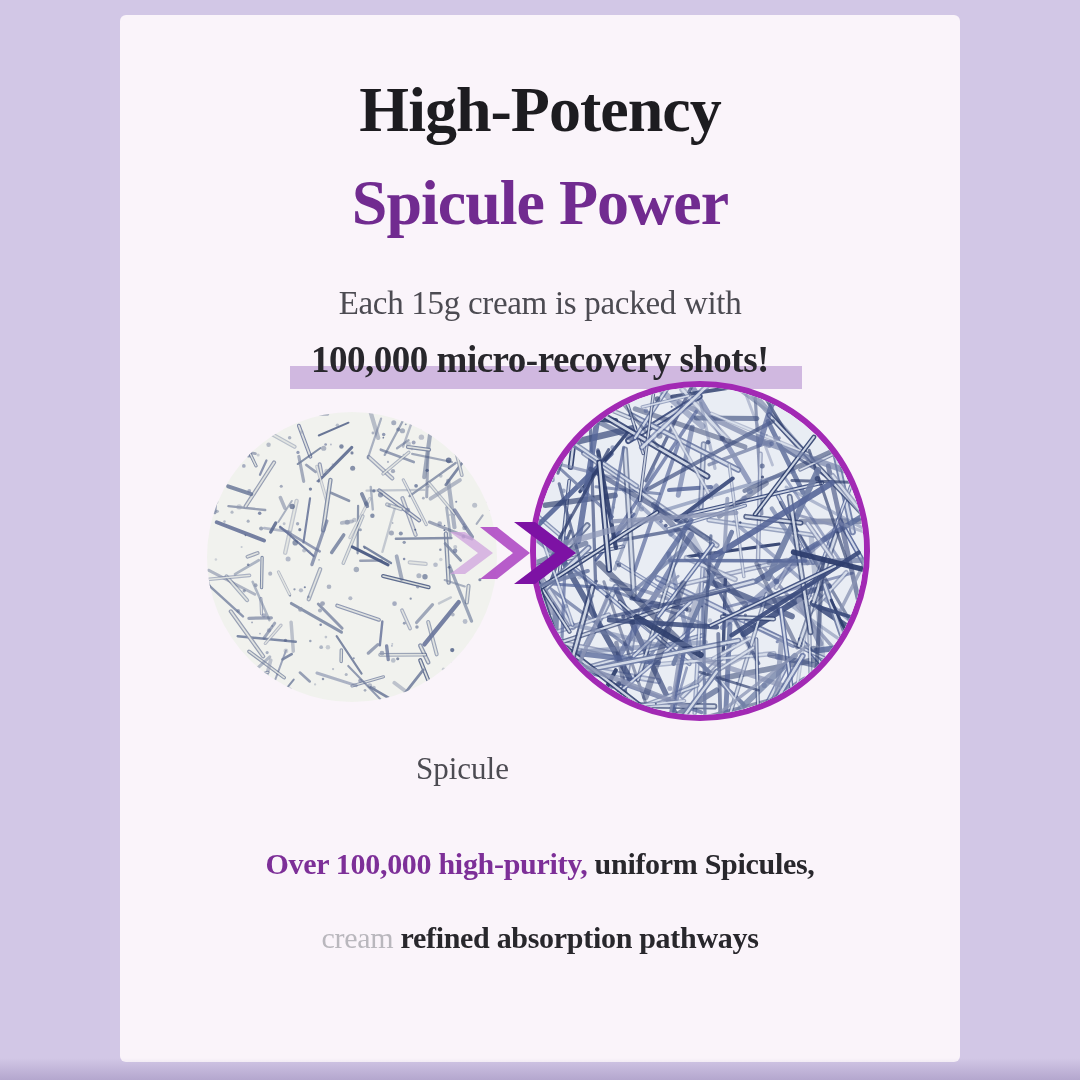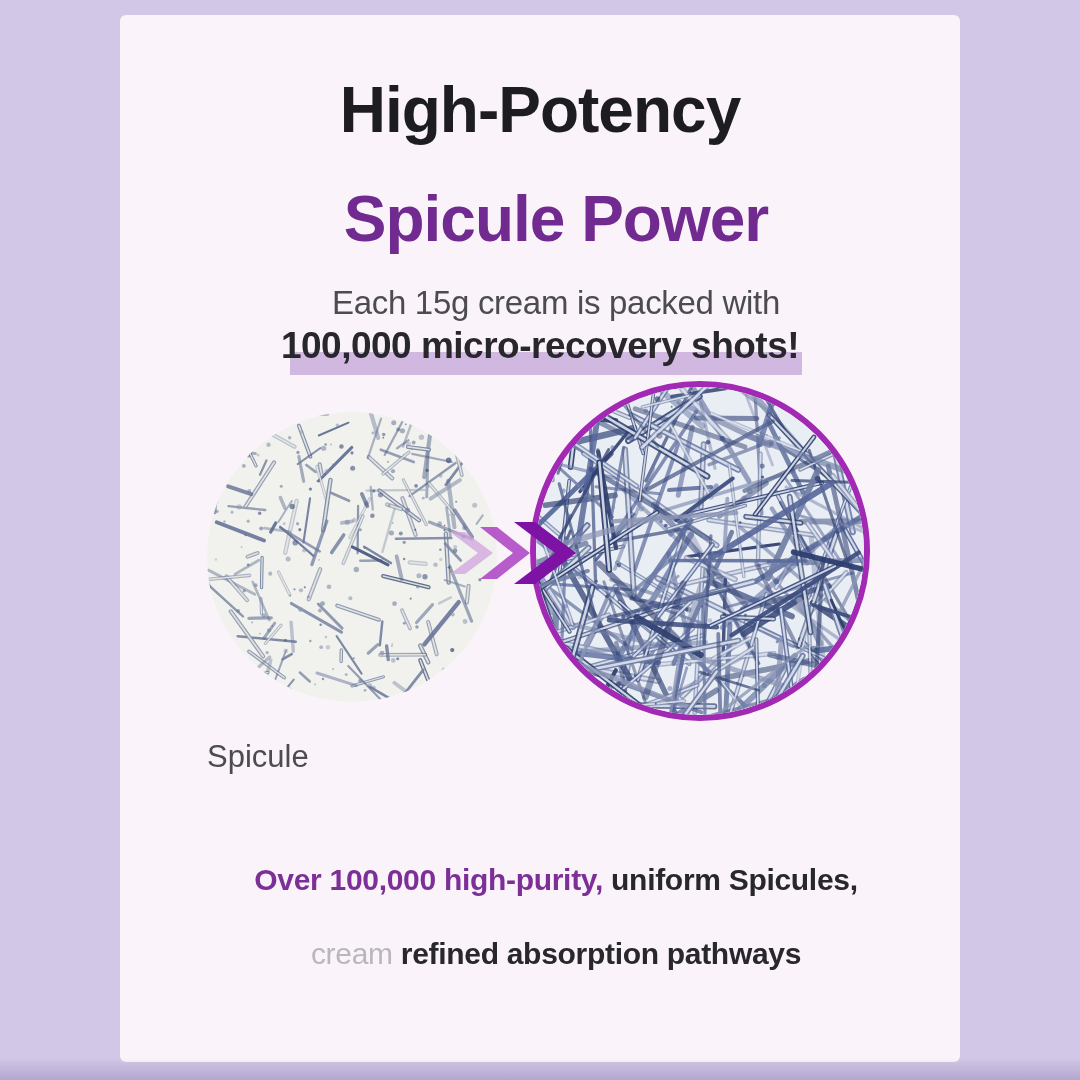--- a/index.html
+++ b/index.html
@@ -1,46 +1,46 @@
 <!DOCTYPE html>
 <html style="--background: #d2c7e6; --card: #faf4fa; --title-dark: #1d1c20; --accent-purple: #712b90; --label-purple: #8129a0; --border-purple: #a229b4; --text-gray: #4c4b52; --text-dark: #28272c; --text-light: #b9b7bd; --footer-gray: #57565c; --footer-purple: #7d2f98; --highlight-bar: #c6a9da; --chevron-light: #cfa3dd; --chevron-mid: #b14ec6; --chevron-dark: #7d12a4;"><head>
 <meta charset="utf-8">
 <style>
   html,body{margin:0;padding:0;background:#d2c7e6;}
   .stage{
     position:relative;width:1080px;height:1080px;overflow:hidden;
     background:var(--background,#d2c7e6);
-    font-family:Liberation Sans, sans-serif;
+    font-family:Liberation Serif, serif;
   }
   .stage::after{
     content:"";position:absolute;left:0;right:0;bottom:0;height:22px;
     background:linear-gradient(to bottom, rgba(110,92,150,0) 0%, rgba(110,92,150,0.30) 100%);
     pointer-events:none;
   }
   .card{
     position:absolute;left:120px;top:15px;width:840px;height:1047px;
     background:var(--card,#faf4fa);border-radius:6px;
   }
   .title1{
     position:absolute;top:60px;left:0;width:100%;margin:0;
     text-align:center;font-size:64px;line-height:70px;font-weight:700;
     letter-spacing:-1px;color:var(--title-dark,#1d1c20);
   }
   .title2{
-    position:absolute;top:153px;left:0;width:100%;margin:16px;
+    position:absolute;top:153px;left:0;width:100%;margin:0;
     text-align:center;font-size:64px;line-height:70px;font-weight:700;
     letter-spacing:-1px;color:var(--accent-purple,#712b90);
   }
   .subtitle{
-    position:absolute;top:268px;left:16px;width:100%;margin:0;
+    position:absolute;top:268px;left:0;width:100%;margin:0;
     text-align:center;font-size:33px;line-height:40px;font-weight:400;
     color:var(--text-gray,#4c4b52);letter-spacing:-0.3px;
   }
   .shots-wrap{
-    position:absolute;top:308px;left:0;width:100%;height:50px;
+    position:absolute;top:322px;left:0;width:100%;height:50px;
     text-align:center;
   }
   .shots-bar{
     position:absolute;top:29px;left:calc(50% - 250px);width:512px;height:23px;
     background:var(--highlight-bar,#c6a9da);opacity:0.8;
   }
   .shots-text{
     position:relative;z-index:1;font-size:37px;line-height:46px;font-weight:700;
     color:var(--text-dark,#28272c);letter-spacing:-0.5px;
   }
@@ -48,27 +48,27 @@
     position:absolute;border-radius:50%;overflow:hidden;
   }
   .micrograph svg{display:block;width:100%;height:100%;}
   .micrograph-left{left:87px;top:397px;width:290px;height:290px;}
   .micrograph-right{
     left:410px;top:366px;width:340px;height:340px;box-sizing:border-box;
     border:6px solid var(--border-purple,#a229b4);
   }
   .chevrons{position:absolute;left:330px;top:504px;width:140px;height:68px;z-index:2;}
   .label{
-    position:absolute;top:722px;height:40px;margin:0;
-    text-align:left;font-size:31px;line-height:40px;
+    position:absolute;top:722px;height:40px;margin:12px;
+    text-align:right;font-size:31px;line-height:40px;
   }
   .label-before{left:87px;width:290px;color:var(--text-gray,#4c4b52);font-weight:400;}
   .label-after{left:410px;width:340px;color:var(--label-purple,#8129a0);font-weight:700;}
   .footer-text{
-    position:absolute;top:830px;left:0;width:100%;margin:16px;
+    position:absolute;top:830px;left:0;width:100%;margin:0;
     text-align:center;font-size:30px;line-height:37px;letter-spacing:-0.3px;
   }
   .seg-purple{color:var(--footer-purple,#7d2f98);font-weight:700;}
   .seg-dark{color:var(--text-dark,#28272c);font-weight:700;}
   .seg-light{color:var(--text-light,#b9b7bd);font-weight:400;}
   .seg-gray{color:var(--footer-gray,#57565c);font-weight:400;}
 </style>
 </head>
 <body>
 

